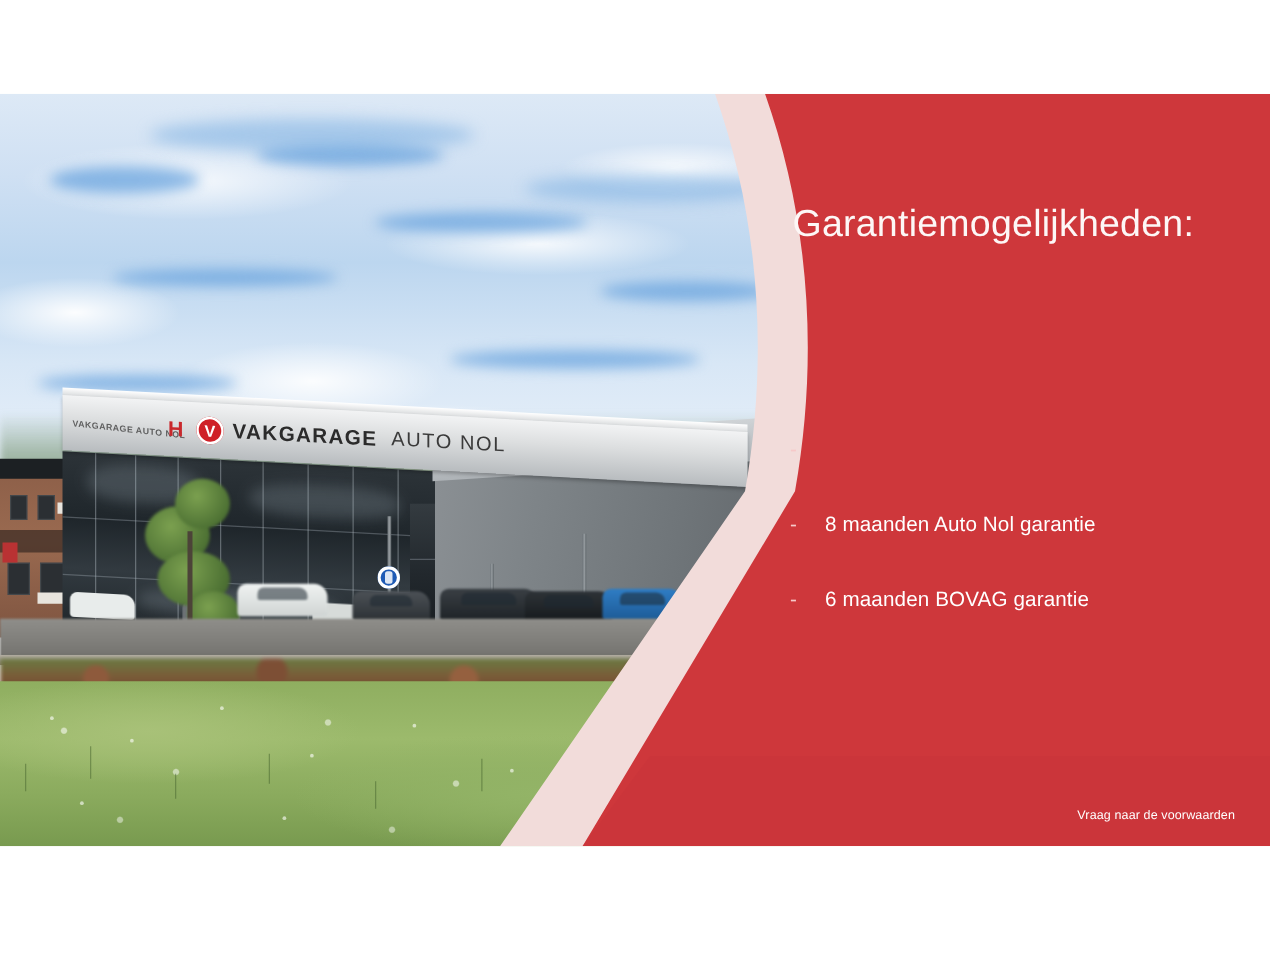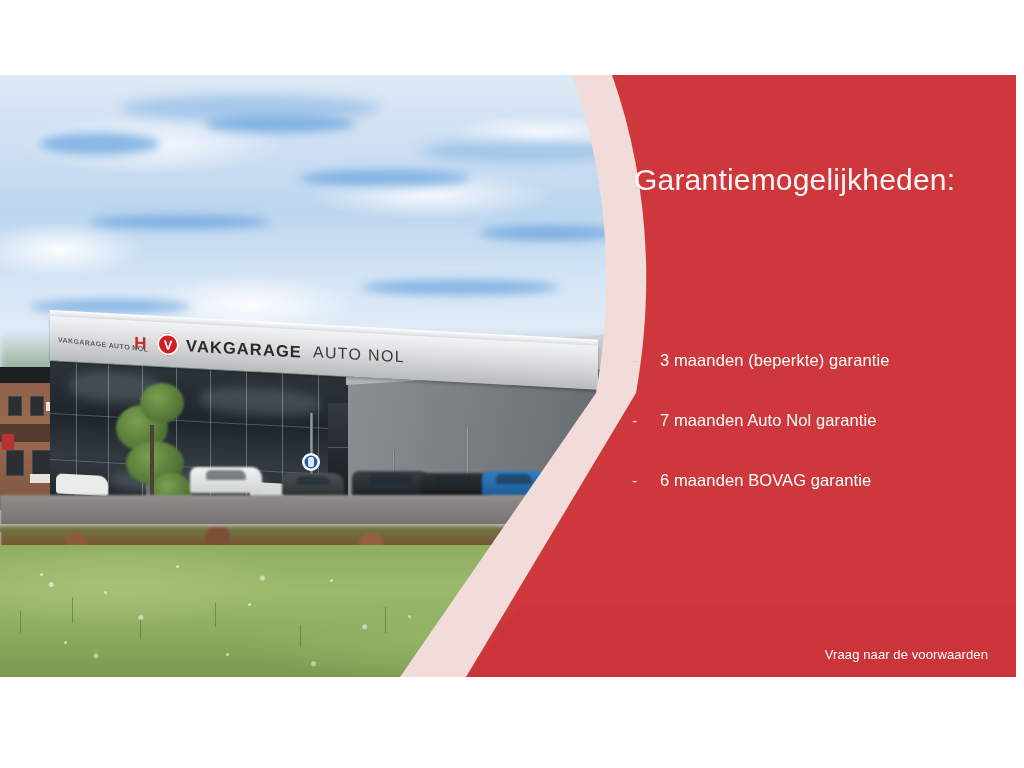--- a/index.html
+++ b/index.html
@@ -315,21 +315,21 @@
   }
   .bullet .dash {
     width: 28px; flex: none;
     color: #f6c9c9;
     font-size: 16.5px;
   }
   .footer {
     position: absolute;
     right: 28px; top: 572px;
     color: #ffffff;
-    font-size: 13px;
+    font-size: 10px;
     font-weight: 400;
     letter-spacing: .1px;
     white-space: nowrap;
   }
 </style>
 </head>
 <body>
 
 <div id="slide">
 
@@ -497,26 +497,25 @@
     </div>
 
     <div id="textlayer">
 
       <div class="title">Garantiemogelijkheden:</div>
 
       <div class="bullets">
 
         <div class="bullet">
           <span class="dash">-</span>
-          <span>3 maanden (beperkte) garantie</span>
         </div>
 
         <div class="bullet">
           <span class="dash">-</span>
-          <span>7 maanden Auto Nol garantie</span>
+          <span>8 maanden Auto Nol garantie</span>
         </div>
 
         <div class="bullet">
           <span class="dash">-</span>
           <span>6 maanden BOVAG garantie</span>
         </div>
       </div>
 
       <div class="footer">Vraag naar de voorwaarden</div>
     </div>

